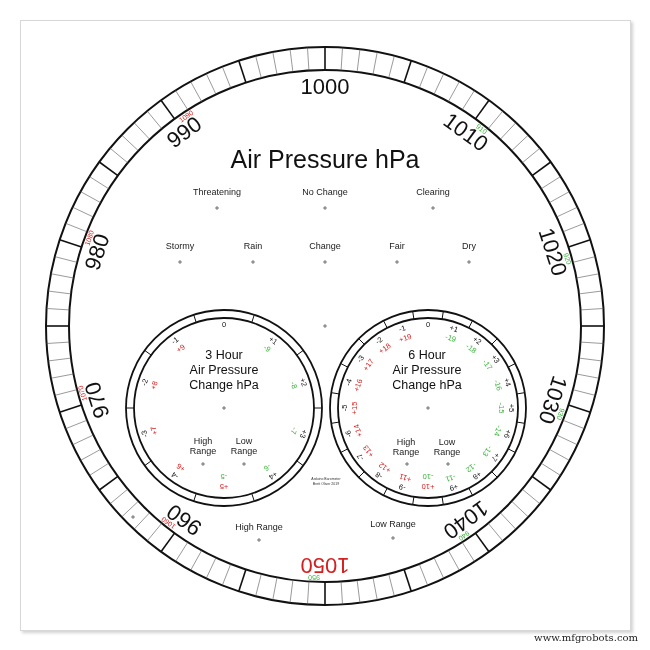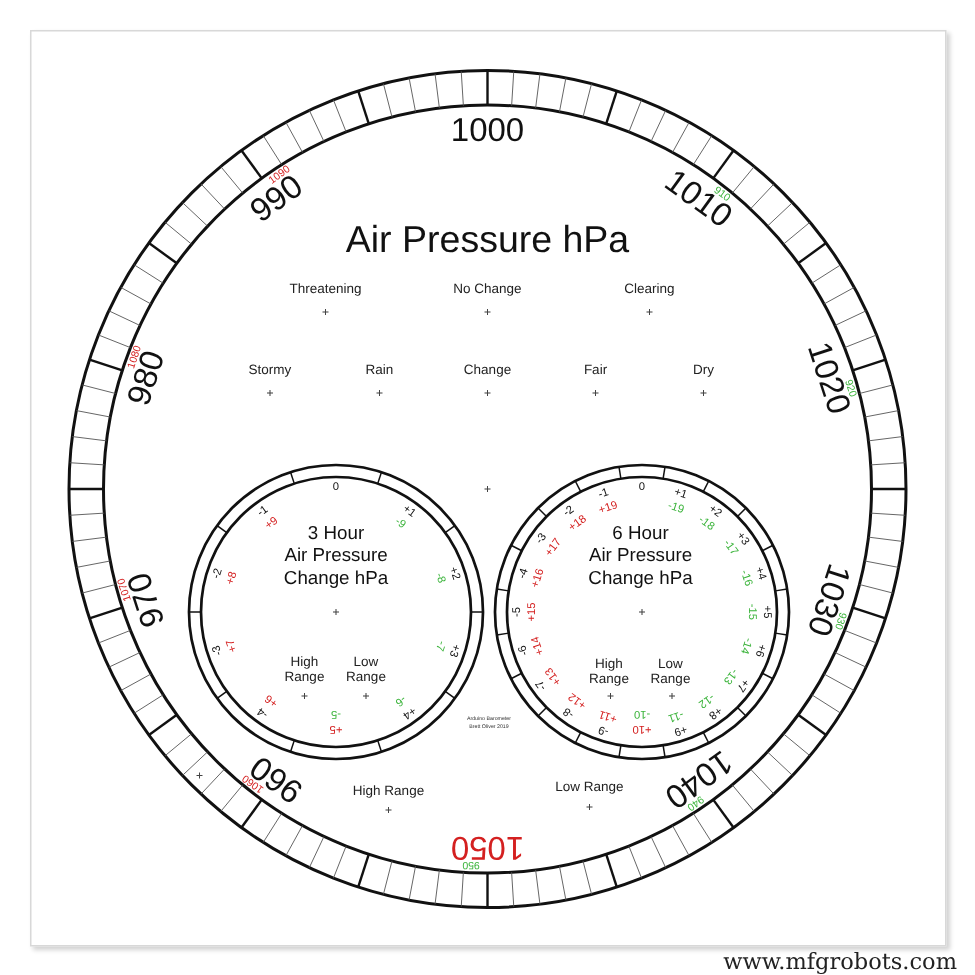--- a/index.html
+++ b/index.html
@@ -1,19 +1,19 @@
 <!DOCTYPE html>
 <html><head>
 <meta charset="utf-8">
 <style>
   html, body { margin: 0; padding: 0; background: #ffffff; }
   body { width: 650px; height: 650px; position: relative; overflow: hidden; font-family: "Liberation Sans", sans-serif; }
   .card { position: absolute; left: 20px; top: 20px; width: 609px; height: 609px; background: #fff; border: 1px solid #d8d8d8; box-shadow: 2px 2px 3px rgba(0,0,0,0.18); }
   svg { position: absolute; left: 0; top: 0; }
-  .watermark { position: absolute; right: 12px; top: 632px; font-family: "DejaVu Serif", serif; font-size: 15px; color: #222; }
+  .watermark { position: absolute; right: 12px; top: 632px; font-family: "DejaVu Serif", serif; font-size: 10px; color: #222; }
 </style>
 </head>
 <body>
 
 <div class="card"></div>
 
 <svg id="dial" width="650" height="650" viewBox="0 0 650 650" xmlns="http://www.w3.org/2000/svg">
 
   <g id="main-ring">
       <circle cx="325" cy="326" r="279" fill="none" stroke="#111" stroke-width="2"></circle>

